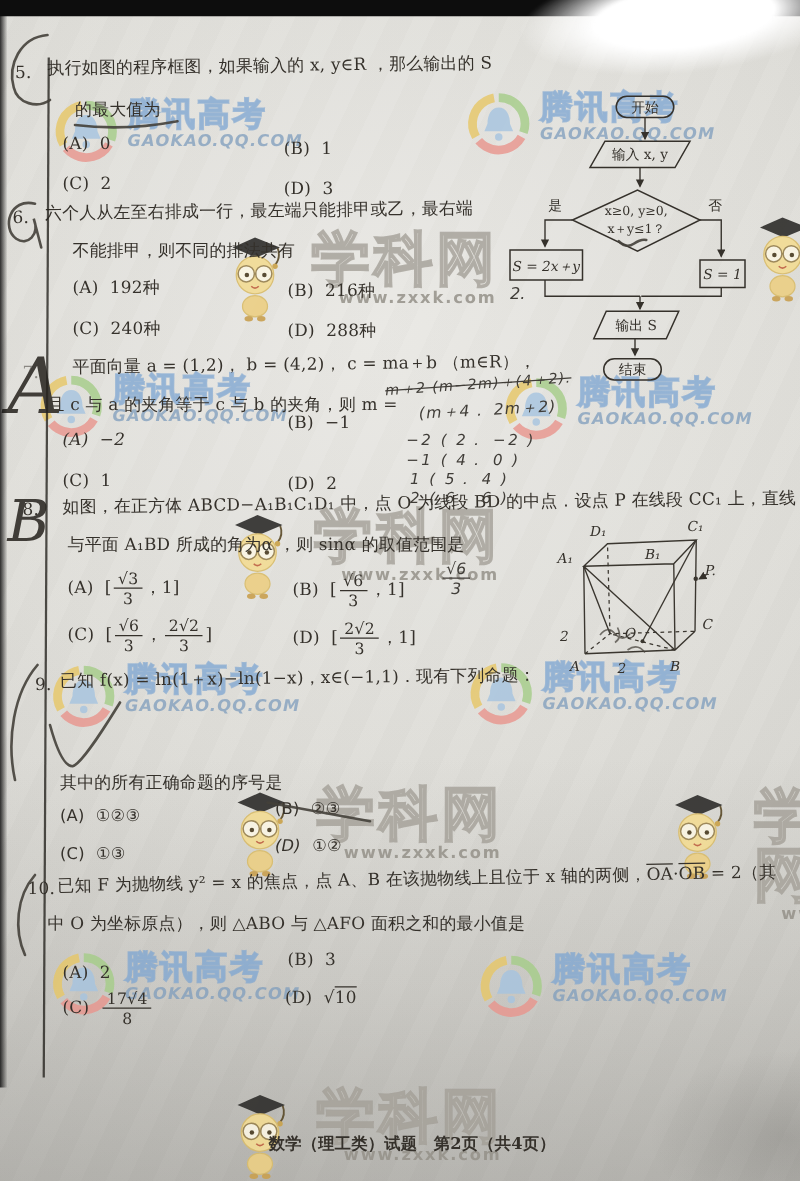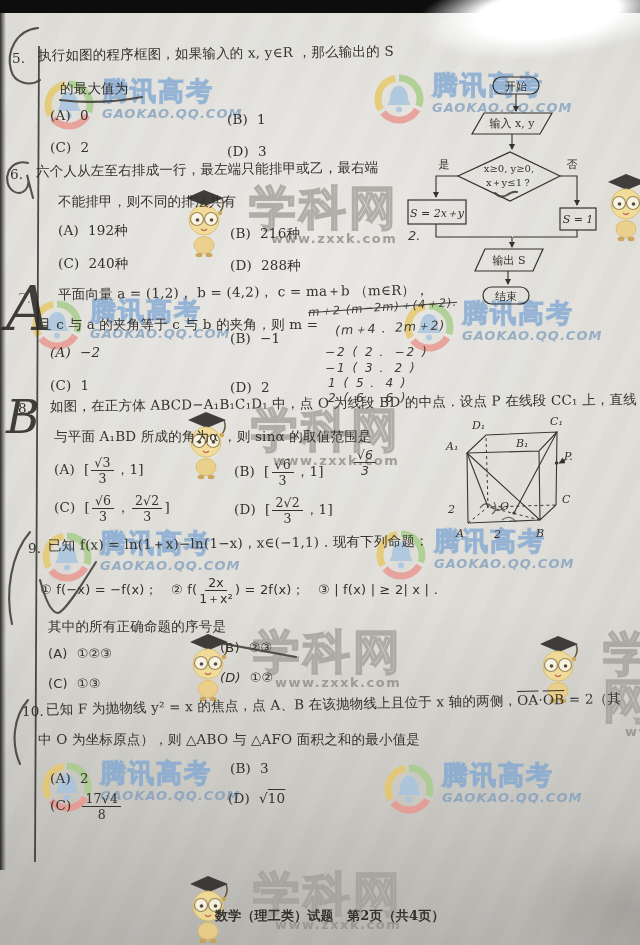--- a/index.html
+++ b/index.html
@@ -141,21 +141,21 @@
   <span class="t" style="left:10px;top:8px;opacity:.5;">7.</span>
   <span class="t tilt" style="left:50px;top:4px;">平面向量 a = (1,2)， b = (4,2)， c = ma＋b （m∈R），</span>
   <span class="t" style="left:30px;top:34px;">且 c 与 a 的夹角等于 c 与 b 的夹角，则 m =</span>
   <span class="t opt" style="left:42px;top:62px;font-style:italic;"><span class="lab">(A)</span><span>−2</span></span>
   <span class="t opt" style="left:222px;top:48px;"><span class="lab">(B)</span><span>−1</span></span>
   <span class="t opt" style="left:42px;top:95px;"><span class="lab">(C)</span><span>1</span></span>
   <span class="t opt" style="left:222px;top:97px;"><span class="lab">(D)</span><span>2</span></span>
   <span class="hw hw-cross" style="left:300px;top:18px;">m＋2 (m−2m)＋(4＋2).</span>
   <span class="hw hw-head" style="left:327px;top:38px;">(m＋4． 2m＋2)</span>
   <span class="hw hw-row" style="left:317px;top:62px;">−2 ( 2． −2 )</span>
-  <span class="hw hw-row" style="left:317px;top:78px;">−1 ( 3．  2 )</span>
+  <span class="hw hw-row" style="left:317px;top:78px;">−1 ( 4．  0 )</span>
   <span class="hw hw-row" style="left:320px;top:93px;">1 ( 5．  4 )</span>
   <span class="hw hw-row" style="left:320px;top:108px;">2 ( 6．  6 )</span>
 </div>
 <div class="hw hw-letter" style="left:6px;top:272px;font-size:62px;">A</div>
 
 <div class="q" style="left:8px;top:396px;width:630px;height:145px;">
   <span class="t" style="left:10px;top:4px;">8.</span>
   <span class="t tilt" style="left:42px;top:2px;">如图，在正方体 ABCD−A₁B₁C₁D₁ 中，点 O 为线段 BD 的中点．设点 P 在线段 CC₁ 上，直线 OP</span>
   <span class="t" style="left:46px;top:32px;">与平面 A₁BD 所成的角为α ，则 sinα 的取值范围是</span>
   <span class="t opt" style="left:46px;top:60px;"><span class="lab">(A)</span><span>[<span class="frac">
@@ -202,24 +202,20 @@
   <text class="cube-label" x="100" y="127">B</text>
   <text class="cube-label" x="64" y="100" font-size="9">O</text>
   <text class="cube-label" x="128" y="50" font-size="12" fill="#403d38">P.</text>
   <text class="cube-label" x="12" y="103" font-size="12" fill="#403d38">2</text>
   <text class="cube-label" x="58" y="128" font-size="12" fill="#403d38">2</text>
 </svg>
 
 <div class="q" style="left:8px;top:534px;width:620px;height:160px;">
   <span class="t" style="left:20px;top:6px;">9.</span>
   <span class="t tilt" style="left:40px;top:3px;">已知 f(x) = ln(1＋x)−ln(1−x)，x∈(−1,1)．现有下列命题：</span>
-  <span class="t sans" style="left:32px;top:42px;">① f(−x) = −f(x)；　② f(<span class="frac">
-        <span class="fn">2x</span>
-        <span class="fd">1＋x²</span>
-      </span>) = 2f(x)；　③ | f(x) | ≥ 2| x |．</span>
   <span class="t" style="left:40px;top:84px;">其中的所有正确命题的序号是</span>
   <span class="t opt sans" style="left:40px;top:112px;"><span class="lab">(A)</span><span>①②③</span></span>
   <span class="t opt sans" style="left:212px;top:106px;"><span class="lab">(B)</span><span>②③</span></span>
   <span class="t opt sans" style="left:40px;top:142px;"><span class="lab">(C)</span><span>①③</span></span>
   <span class="t opt sans" style="left:212px;top:136px;font-style:italic;"><span class="lab">(D)</span><span>①②</span></span>
 </div>
 
 <div class="q" style="left:14px;top:694px;width:626px;height:140px;">
   <span class="t" style="left:8px;top:9px;">10.</span>
   <span class="t tilt2" style="left:32px;top:7px;">已知 F 为抛物线 y² = x 的焦点，点 A、B 在该抛物线上且位于 x 轴的两侧，<span class="ovl">OA</span>·<span class="ovl">OB</span> = 2（其</span>

